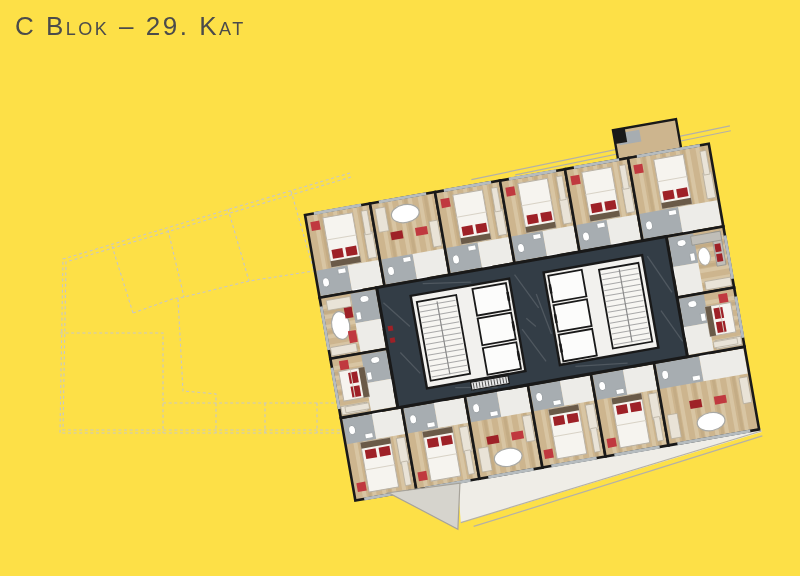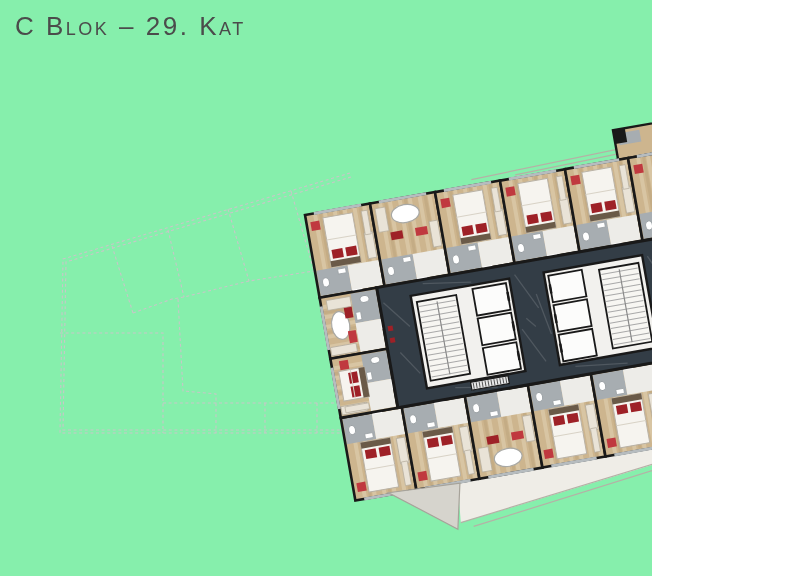--- a/index.html
+++ b/index.html
@@ -1,16 +1,16 @@
 <!DOCTYPE html>
 <html><head>
 <meta charset="utf-8">
 <style>
   html,body{margin:0;padding:0;background:#ffffff;}
-  .page{position:relative;width:652px;height:576px;background:#86efac;overflow:hidden;
+  .page{position:relative;width:800px;height:576px;background:#fde047;overflow:hidden;
         font-family:"Liberation Sans", sans-serif;}
   .title{position:absolute;left:15px;top:12px;margin:0;
          font-family:"Liberation Sans", sans-serif;
          font-size:26px;font-weight:400;color:#4b4b4b;
          font-variant:small-caps;letter-spacing:2.5px;line-height:1.1;}
   svg{position:absolute;left:0;top:0;}
 </style>
 </head>
 <body>
 

